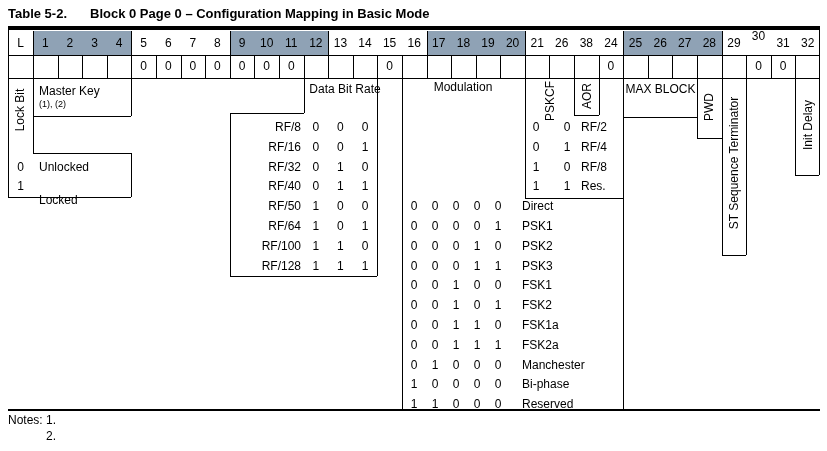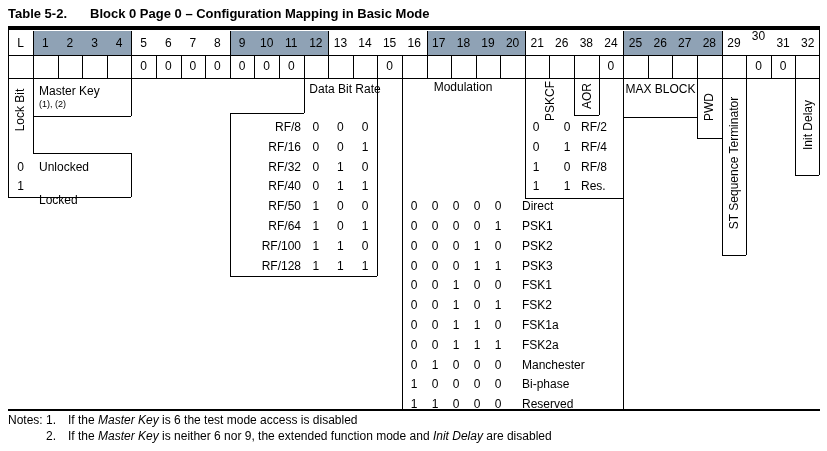--- a/index.html
+++ b/index.html
@@ -44,23 +44,21 @@
   <div class="hdr2" style="left:624px;top:82px;width:73px">MAX BLOCK</div>
 
   <div class="vt" style="left:709px;top:107px">PWD</div>
 
   <div class="vt" style="left:734px;top:163px">ST Sequence Terminator</div>
 
   <div class="vt" style="left:808px;top:125px">Init Delay</div>
 
   <div class="note" style="left:8px;top:413px">Notes:</div>
   <div class="note" style="left:46px;top:413px">1.</div>
-  <div class="note" style="left:68px;top:413px"><span>If the </span><i>Master Key</i><span> is 6 the test mode access is disabled</span></div>
   <div class="note" style="left:46px;top:429px">2.</div>
-  <div class="note" style="left:68px;top:429px"><span>If the </span><i>Master Key</i><span> is neither 6 nor 9, the extended function mode and </span><i>Init Delay</i><span> are disabled</span></div>
 
 <div class="shade" style="left: 33px; top: 31px; width: 98.375px; height: 24px; background: rgb(143, 162, 181);"></div>
     <div class="shade" style="left: 229.75px; top: 31px; width: 98.375px; height: 24px; background: rgb(143, 162, 181);"></div>
     <div class="shade" style="left: 426.5px; top: 31px; width: 98.375px; height: 24px; background: rgb(143, 162, 181);"></div>
     <div class="shade" style="left: 623.25px; top: 31px; width: 98.375px; height: 24px; background: rgb(143, 162, 181);"></div>
     <div class="line" style="left: 8px; top: 26px; width: 812px; height: 4px;"></div>
     <div class="line" style="left: 8px; top: 55px; width: 812px; height: 1px;"></div>
     <div class="line" style="left: 8px; top: 78px; width: 812px; height: 1px;"></div>
     <div class="line" style="left: 229.75px; top: 113px; width: 73.7812px; height: 1px;"></div>
     <div class="line" style="left: 574.062px; top: 115px; width: 24.5938px; height: 1px;"></div>

